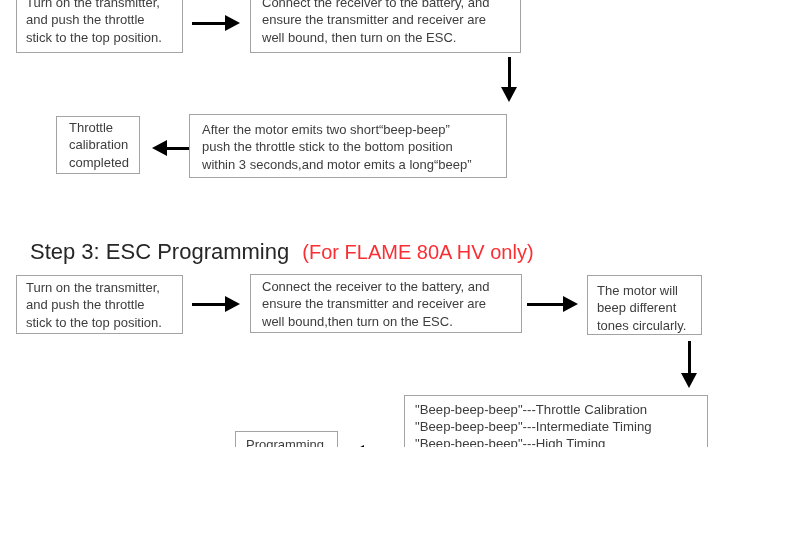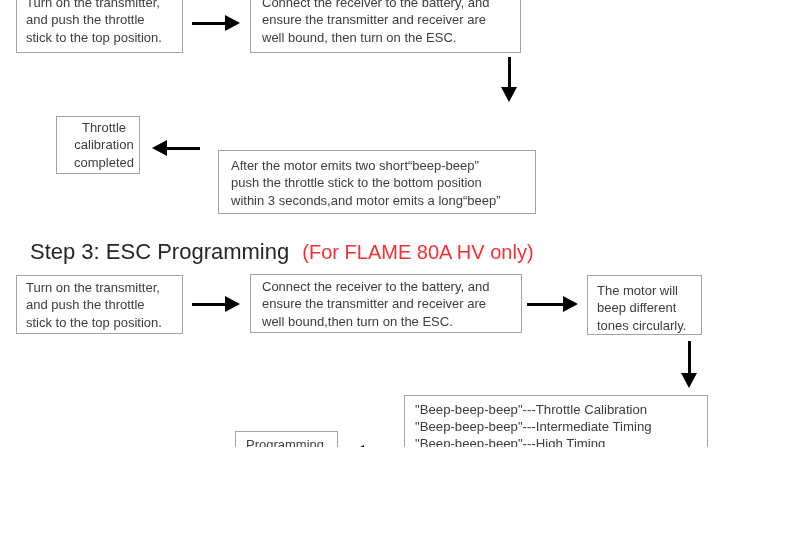--- a/index.html
+++ b/index.html
@@ -57,22 +57,22 @@
     font-size: 22px;
     line-height: 28px;
     white-space: nowrap;
     color: var(--heading);
     margin-left: 12px;
   }
   .heading .red { color: var(--accent-red); font-size: 20px; margin-left: 7px; }
   
   .box-a1 { left: 16px;  top: -14px; width: 167px; height: 67px; padding: 7px 4px 7px 9px; }
   .box-a2 { left: 250px; top: -14px; width: 271px; height: 67px; padding: 7px 6px 7px 11px; }
-  .box-b1 { left: 56px;  top: 116px; width: 84px;  height: 58px; padding: 2px 0 2px 12px; text-align: center; }
-  .box-b2 { left: 218px; top: 114px; width: 318px; height: 64px; padding: 6px 8px 6px 12px; margin-top: 36px; }
+  .box-b1 { left: 56px;  top: 116px; width: 84px;  height: 58px; padding: 2px 0 2px 12px; }
+  .box-b2 { left: 189px; top: 114px; width: 318px; height: 64px; padding: 6px 8px 6px 12px; }
   .box-c1 { left: 16px;  top: 275px; width: 167px; height: 59px; padding: 3px 4px 3px 9px; }
   .box-c2 { left: 250px; top: 274px; width: 272px; height: 59px; padding: 3px 6px 3px 11px; }
   .box-c3 { left: 587px; top: 275px; width: 115px; height: 60px; padding: 6px 4px 3px 9px; }
   .box-d1 { left: 235px; top: 431px; width: 103px; height: 45px; padding: 4px 4px 8px 10px; }
   .box-d2 { left: 404px; top: 395px; width: 304px; height: 115px; padding: 5px 6px 5px 10px;
             font-size: 13.2px; line-height: 17px; }
   .arrow-r1 { left: 192px; top: 15px;  width: 48px; height: 16px; }
   .arrow-d1 { left: 501px; top: 57px;  width: 16px; height: 45px; }
   .arrow-l1 { left: 152px; top: 140px; width: 48px; height: 16px; }
   .arrow-r2 { left: 192px; top: 296px; width: 48px; height: 16px; }

